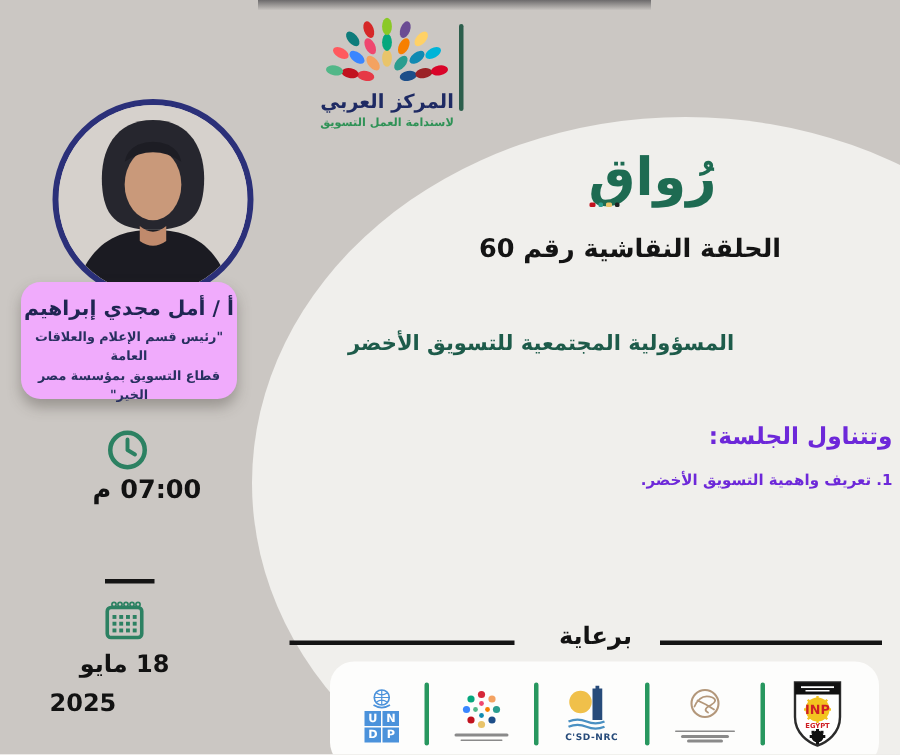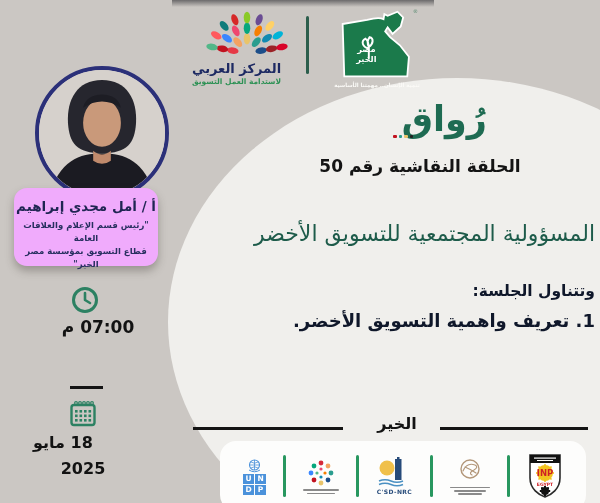--- a/index.html
+++ b/index.html
@@ -4,53 +4,53 @@
 <style>
   html,body{margin:0;padding:0;}
   .poster{position:relative;width:600px;height:503px;background:#cbc7c3;overflow:hidden;
           font-family:"DejaVu Sans",sans-serif;}
   .abs{position:absolute;}
   
   .blob{left:168px;top:78px;width:578px;height:488px;background:#f0efec;border-radius:50%;}
   .top-shade{left:172px;top:0;width:262px;height:7px;
              background:linear-gradient(180deg,rgba(30,30,35,.55),rgba(30,30,35,0));}
   
-  .arab-center{left:192px;top:8px;width:132px;text-align:left;}
+  .arab-center{left:192px;top:8px;width:132px;text-align:center;}
   .arab-center .t{font-size:13px;font-weight:bold;color:#1e2a63;margin-top:1px;}
   .arab-center .s{font-size:7.5px;font-weight:bold;color:#2f9256;margin-top:1px;}
   .logo-divider{left:306px;top:16px;width:3px;height:58px;background:#2c5e4c;border-radius:2px;}
   .misr{left:327px;top:6px;width:100px;text-align:center;}
   .misr .tagline{font-size:5.5px;color:#fbfaf7;font-weight:bold;margin-top:0px;letter-spacing:.3px;}
   
   .photo{left:35px;top:66px;width:126px;height:126px;border-radius:50%;border:4px solid #2b3079;
          overflow:hidden;background:#d8d3cf;}
   .name-card{left:14px;top:188px;width:144px;height:78px;background:#f0abfc;border-radius:13px;
              box-shadow:0 5px 9px rgba(60,55,50,.35);text-align:center;}
   .name-card .n{font-size:13.5px;font-weight:bold;color:#1f2552;margin-top:10px;}
   .name-card .r{font-size:8.5px;font-weight:bold;color:#283060;line-height:13px;margin-top:5px;}
   
   .clock-wrap{left:71px;top:286px;width:28px;height:28px;}
   .time{left:48px;top:317px;width:100px;text-align:center;font-size:17px;font-weight:bold;color:#121212;}
   .small-line{left:70px;top:386px;width:33px;height:3px;background:#141414;}
   .cal-wrap{left:69px;top:400px;width:28px;height:27px;}
-  .date1{left:33px;top:433px;width:100px;text-align:left;font-size:16px;font-weight:bold;color:#121212;}
-  .date2{left:33px;top:459px;width:100px;text-align:center;font-size:16px;font-weight:bold;color:#121212;}
-  
-  .rawaq{left:383px;top:90px;width:104px;text-align:right;font-size:35px;font-weight:bold;
+  .date1{left:33px;top:433px;width:100px;text-align:center;font-size:16px;font-weight:bold;color:#121212;}
+  .date2{left:33px;top:459px;width:100px;text-align:left;font-size:16px;font-weight:bold;color:#121212;}
+  
+  .rawaq{left:383px;top:90px;width:104px;text-align:center;font-size:35px;font-weight:bold;
          color:#1e6b52;line-height:58px;}
   .rawaq .dots{position:absolute;left:10px;bottom:10px;display:flex;gap:2px;}
   .rawaq .dots i{width:3.5px;height:3.5px;border-radius:1px;display:block;}
   
   .headings{left:250px;top:156px;width:340px;text-align:center;color:#141414;}
   .headings .ep{font-size:17px;font-weight:bold;}
   .headings .bt{font-size:15px;font-weight:bold;margin-top:8px;}
-  .gtitle{left:232px;top:221px;width:363px;text-align:right;font-size:22px;font-weight:normal;color:#1d5b4a;}
-  .agenda{left:225px;top:282px;width:370px;text-align:right;color:#0f172a;}
+  .gtitle{left:232px;top:221px;width:363px;text-align:left;font-size:14px;font-weight:bold;color:#1d5b4a;}
+  .agenda{left:225px;top:282px;width:370px;text-align:right;color:#6d28d9;}
   .agenda .ah{font-size:15.5px;font-weight:bold;margin-bottom:9px;}
-  .agenda .it{font-size:18px;font-weight:bold;line-height:23.5px;}
+  .agenda .it{font-size:10px;font-weight:bold;line-height:23.5px;}
   
   .sponsor-word{left:353px;top:414px;width:88px;text-align:center;font-size:16px;font-weight:bold;color:#131313;}
   .rule-l{left:193px;top:427px;width:150px;height:2.5px;background:#141414;}
   .rule-r{left:440px;top:427px;width:148px;height:2.5px;background:#141414;}
   .strip{left:220px;top:441px;width:366px;height:70px;background:#fdfdfc;border-radius:16px;
          display:flex;align-items:center;justify-content:space-evenly;padding:0 6px;box-sizing:border-box;}
   .sep{width:3px;height:42px;background:#28975f;border-radius:2px;}
   .slogo{display:flex;flex-direction:column;align-items:center;justify-content:center;}
   
   .undp-grid{display:grid;grid-template-columns:11px 11px;grid-gap:1px;margin-top:1px;}
@@ -90,30 +90,20 @@
         <ellipse cx="78.78314155840195" cy="18.656355604597813" rx="3.4" ry="6" transform="rotate(40 78.78314155840195 18.656355604597813)" fill="#ffd166"></ellipse>
         <ellipse cx="87.04293994002423" cy="28.499999999999996" rx="3.4" ry="6" transform="rotate(60 87.04293994002423 28.499999999999996)" fill="#00b4d8"></ellipse>
         <ellipse cx="91.43788686145169" cy="40.575017426323576" rx="3.4" ry="6" transform="rotate(80 91.43788686145169 40.575017426323576)" fill="#d90429"></ellipse>
       </svg>
     <div class="t" dir="rtl">المركز العربي</div>
     <div class="s" dir="rtl">لاستدامة العمل التسويق</div>
   </div>
 
   <div class="abs logo-divider"></div>
 
-  <div class="abs misr">
-    <svg width="88" height="72" viewBox="0 0 100 88">
-      <path d="M8 22 L38 17 Q52 13 58 16 L59 10 L63 12 L75 7 L82 14 L79 25 L69 34 L63 26 L60 31 L66 38 L78 48 L89 62 L87 86 L10 86 Z" fill="#1b7a4b" stroke="#ffffff" stroke-width="2.2"></path>
-      <path d="M40 64 V50 M40 52 C32 50 30 43 36 40 C40 43 40 48 40 52 M40 50 C46 46 46 39 41 38 C38 42 38 46 40 50" fill="none" stroke="#ffffff" stroke-width="2.4" stroke-linecap="round"></path>
-      <text x="37" y="56" font-size="10" font-weight="bold" fill="#ffffff" text-anchor="middle">مصر</text>
-      <text x="37" y="68" font-size="10" font-weight="bold" fill="#ffffff" text-anchor="middle">الخير</text>
-      <text x="94" y="8" font-size="6" fill="#5a8a72">®</text>
-    </svg>
-    <div class="tagline" dir="rtl">تنمية الإنسان.. مهمتنا الأساسية</div>
-  </div>
 
   <div class="abs photo">
     <svg width="126" height="126" viewBox="0 0 100 100">
       <rect width="100" height="100" fill="#d6d1cc"></rect>
       <path d="M50 8 C70 8 78 24 77 42 C76 58 70 66 50 66 C30 66 24 58 23 42 C22 24 30 8 50 8 Z" fill="#26262e"></path>
       <ellipse cx="50" cy="42" rx="15" ry="19" fill="#c9997a"></ellipse>
       <path d="M35 30 Q50 20 65 30 Q64 24 58 21 Q50 18 42 21 Q36 24 35 30 Z" fill="#1d1d24"></path>
       <path d="M8 100 C16 72 32 66 50 66 C68 66 84 72 92 100 Z" fill="#1b1b22"></path>
       <path d="M43 64 Q50 70 57 64 L57 72 Q50 77 43 72 Z" fill="#c08a6c"></path>
     </svg>
@@ -168,31 +158,31 @@
     <span dir="rtl">رُواق</span>
     <span class="dots">
       <i style="background:#c1121f"></i>
         <i style="background:#2a9d8f"></i>
         <i style="background:#e9c46a"></i>
         <i style="background:#222"></i>
     </span>
   </div>
 
   <div class="abs headings" dir="rtl">
-    <div class="ep">الحلقة النقاشية رقم 50</div>
+    <div class="ep">الحلقة النقاشية رقم 60</div>
   </div>
   <div class="abs gtitle" dir="rtl">المسؤولية المجتمعية للتسويق الأخضر</div>
 
   <div class="abs agenda" dir="rtl">
     <div class="ah">وتتناول الجلسة:</div>
     <div class="it">1. تعريف واهمية التسويق الأخضر.</div>
   </div>
 
   <div class="abs rule-l"></div>
-  <div class="abs sponsor-word" dir="rtl">الخير</div>
+  <div class="abs sponsor-word" dir="rtl">برعاية</div>
   <div class="abs rule-r"></div>
 
   <div class="abs strip">
 
     <div class="slogo">
       <svg width="15" height="15" viewBox="0 0 15 15">
         <circle cx="7.5" cy="7" r="5" fill="none" stroke="#4b92db" stroke-width="1.1"></circle>
         <path d="M2.5 7 H12.5 M7.5 2 V12 M4 4 Q7.5 6.5 11 4 M4 10 Q7.5 7.5 11 10" fill="none" stroke="#4b92db" stroke-width=".8"></path>
         <path d="M2 12 Q7.5 15.5 13 12" fill="none" stroke="#4b92db" stroke-width="1"></path>
       </svg>

